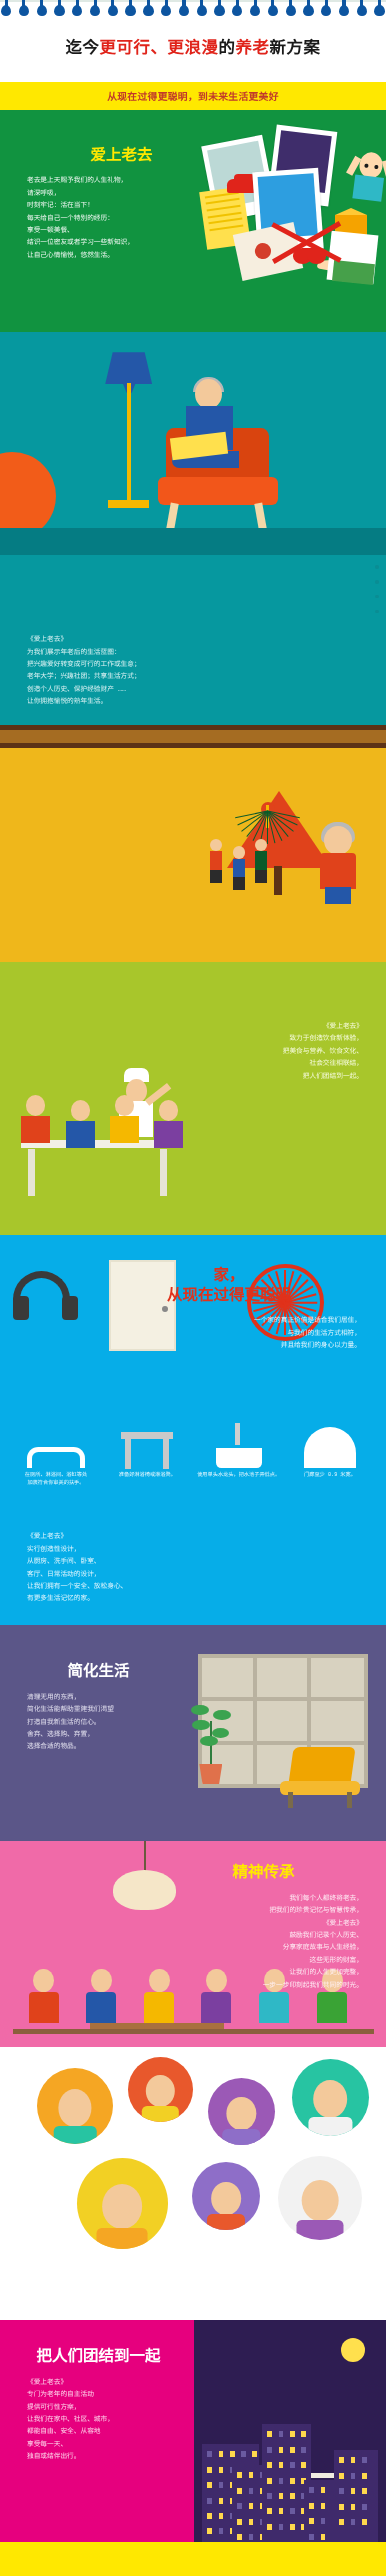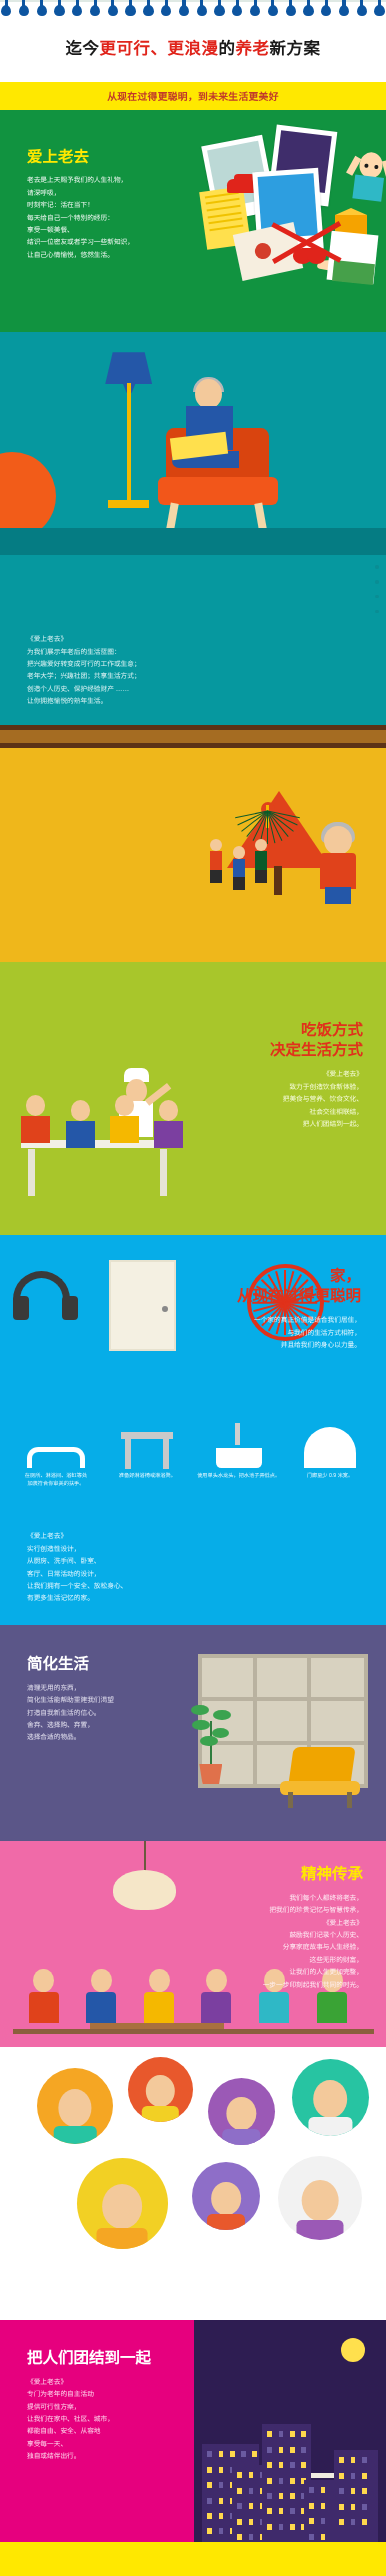--- a/index.html
+++ b/index.html
@@ -22,23 +22,23 @@
                   background:#0d55a0; }
   .bulb::after  { content:""; position:absolute; left:0; top:4.6px; width:10.3px; height:11.3px;
                   background:#0d55a0; border-radius:50% 50% 48% 48%/ 60% 60% 40% 40%; }
   .hdr-title { text-align:center; font-size:16.5px; font-weight:bold; color:#1a1a1a;
                letter-spacing:0.5px; padding:21.6px 0 23px; line-height:1.2; }
   .hdr-title .r { color:#e0241b; }
   .hdr-sub { background:#ffe800; color:#c0392b; font-weight:bold; font-size:9.8px;
              text-align:center; padding:6.7px 0 7.2px; letter-spacing:0.3px; }
 
   
-  .sec { position:relative; width:386px; overflow:hidden; }
+  .sec { position:relative; width:386px; overflow:hidden;font-family:Liberation Mono, monospace; }
   .txtbox { position:relative; z-index:5; }
-  .sec h2 { font-size:15.5px; font-weight:bold; line-height:1.25; margin-bottom:8.2px; }
+  .sec h2 { font-size:15.5px; font-weight:bold; line-height:1.25; margin-bottom:8.2px;text-align:center; }
   .sec p  { font-size:6.7px; line-height:1.85; color:#ffffff; opacity:.96; }
   .quote { font-size:6.7px; line-height:1.85; }
 
   
   .s1 { background:#119340; height:222px; }
   .s1 .txtbox { padding:37px 0 0 27px; width:216px; }
   .s1 h2 { color:#ffe800; }
   
   .collage { position:absolute; right:10.3px; top:17.5px; width:170px; height:170px; }
   .ph { position:absolute; background:#fff; box-shadow:0 0.5px 2.1px rgba(0,0,0,.18); }
@@ -218,21 +218,21 @@
                      border-radius:0 0 5.2px 5.2px; }
   .sinkicon .tap { position:absolute; left:19.6px; top:0; width:5.2px; height:21.6px; background:#cfcfcf; }
   .archtop { width:52px; height:41px; background:#fff; border-radius:26px 26px 0 0; }
 
   
   .s7 { background:#06ade8; padding:17.5px 0 20.6px 27px; }
   .s7 .quote { color:#ecfaff; }
 
   
   .s8 { background:#5b5688; height:216px; }
-  .s8 .txtbox { padding:29px 0 0 27px; width:170px; }
+  .s8 .txtbox { padding:38px 0 0 27px; width:170px; }
   .s8 h2 { color:#ffffff; }
   .s8 .quote { color:#e7e5f2; }
   .shelf { position:absolute; right:18.5px; top:29px; width:170px; height:134px; background:#d8d2c0; }
   .shelf .row { position:absolute; left:0; width:170px; height:4.1px; background:#b9b2a0; }
   .shelf .col { position:absolute; top:0; width:4.1px; height:134px; background:#b9b2a0; }
   .plant { position:absolute; right:155px; top:77px; width:41px; height:82px; }
   .plant .pot { position:absolute; bottom:0; left:9.3px; width:23px; height:20.6px; background:#e0714b;
                 clip-path:polygon(0 0,100% 0,86% 100%,14% 100%); }
   .plant .stem { position:absolute; bottom:19.6px; left:19.6px; width:2.6px; height:44px; background:#2f7d3e; }
   .plant .leaf { position:absolute; width:17.5px; height:10.3px; background:#3ba34f; border-radius:50%; }
@@ -453,24 +453,20 @@
     <div class="granny">
       <div class="hair"></div>
         <div class="head"></div>
       <div class="body"></div>
         <div class="legs"></div>
     </div>
   </div>
 
   <div class="sec s5">
     <div class="txtbox">
-      <h2>
-        <span>吃饭方式</span><br>
-        <span>决定生活方式</span>
-      </h2>
       <p class="quote multiline">《爱上老去》<br>致力于创造饮食新体验，<br>把美食与营养、饮食文化、<br>社会交往相联结，<br>把人们团结到一起。</p>
     </div>
     <div class="table-scene" id="dining">
       <div class="chef">
         <div class="hat"></div>
           <div class="head"></div>
           <div class="body"></div>
           <div class="arm"></div>
       </div>
       <div class="tbl"></div>

